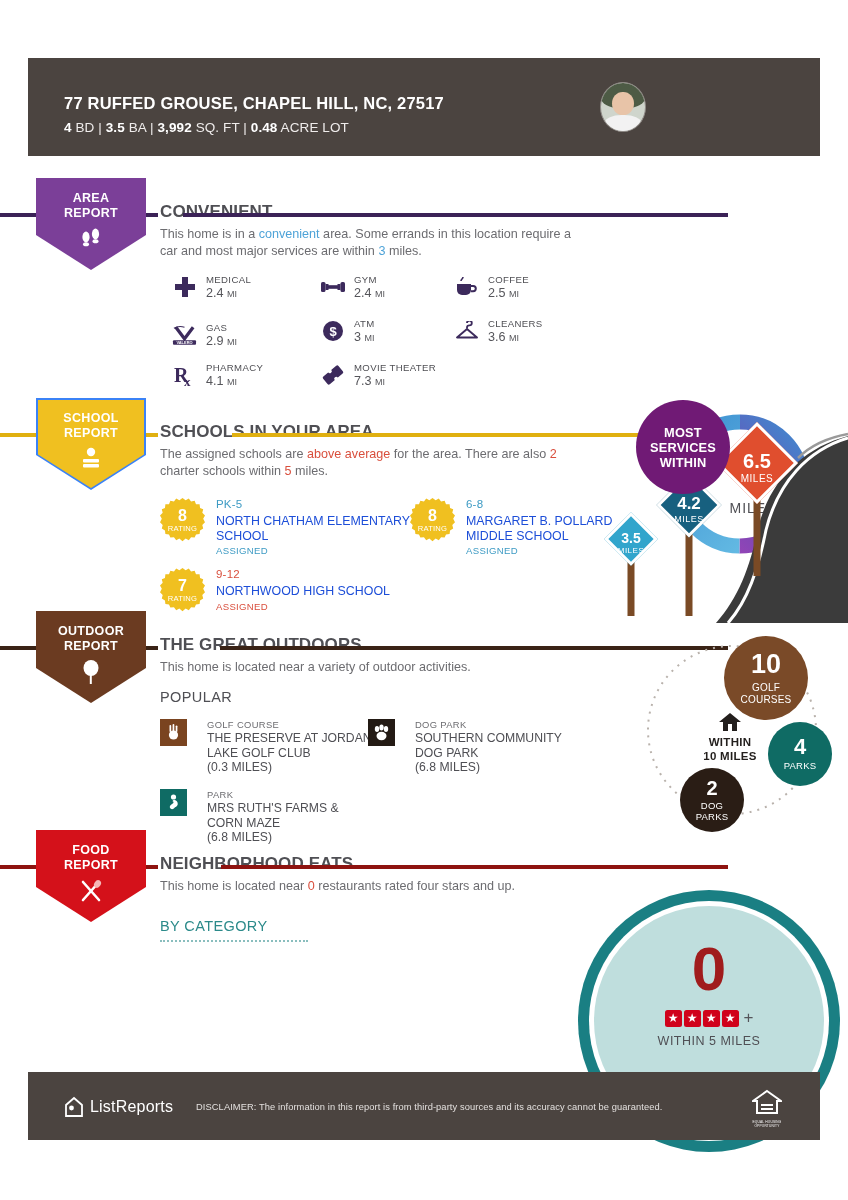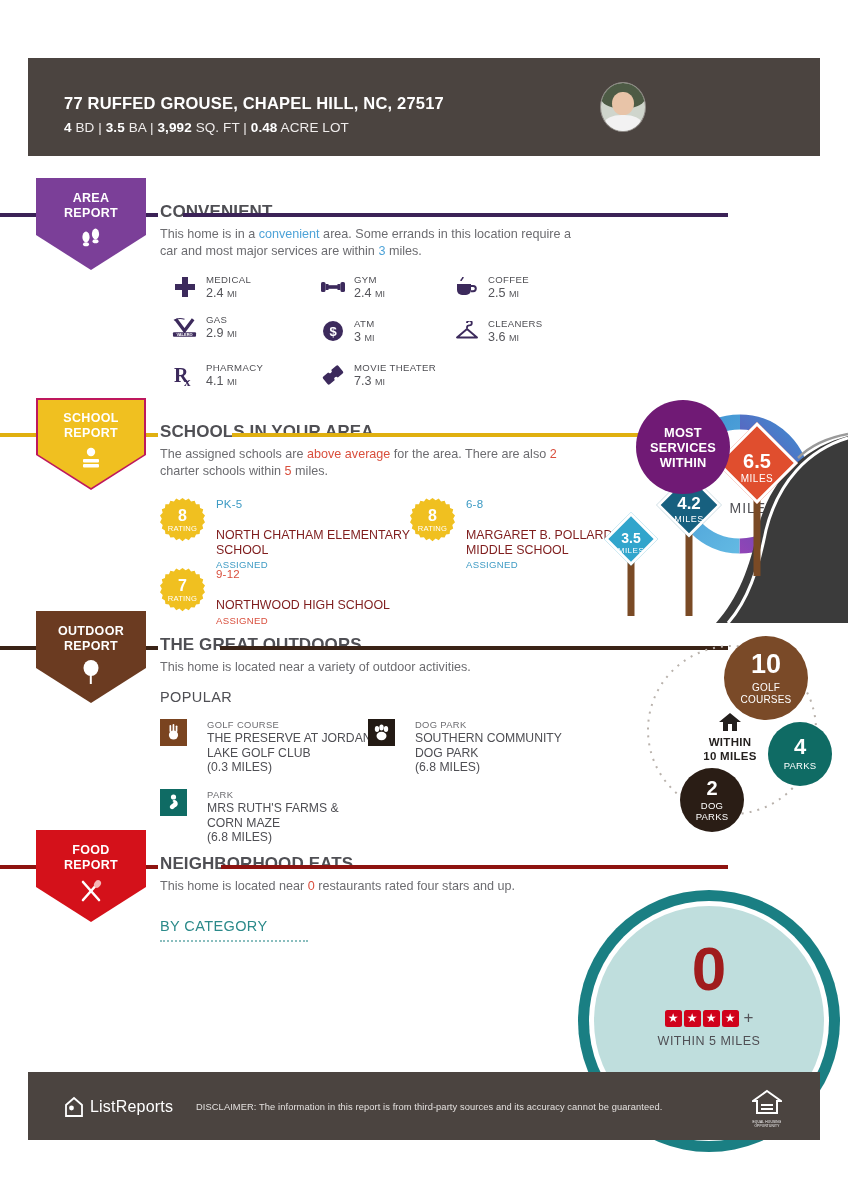--- a/index.html
+++ b/index.html
@@ -96,21 +96,21 @@
   
   .school { position: absolute; display: flex; gap: 11px; width: 250px; }
   .rate-badge { position: relative; width: 45px; height: 45px; flex: 0 0 45px; }
   .rate-badge .starburst { position:absolute; inset:0; background:#f0c020;
     clip-path: polygon(50% 0%,57% 5%,64% 1%,69% 8%,77% 6%,80% 14%,88% 14%,89% 22%,96% 25%,94% 33%,100% 39%,96% 46%,100% 54%,94% 60%,96% 68%,89% 72%,88% 80%,80% 81%,77% 88%,69% 87%,64% 94%,57% 90%,50% 96%,43% 90%,36% 94%,31% 87%,23% 88%,20% 81%,12% 80%,11% 72%,4% 68%,6% 60%,0% 54%,4% 46%,0% 39%,6% 33%,4% 25%,11% 22%,12% 14%,20% 14%,23% 6%,31% 8%,36% 1%,43% 5%); }
   .rate-badge .rnum { position:absolute; left:0; right:0; top:9px; text-align:center;
     font-size:16px; font-weight:bold; color:#fff; line-height:17px; }
   .rate-badge .rlbl { position:absolute; left:0; right:0; top:26px; text-align:center;
     font-size:7.6px; color:#fff; letter-spacing:.2px; }
   .school .grades { font-size: 11.5px; letter-spacing: .2px; }
-  .school .sname { font-size: 12.4px; color: #7f1d1d; line-height: 14.5px; margin-top:18px; }
+  .school .sname { font-size: 12.4px; color: #1d4ed8; line-height: 14.5px; margin-top:4px; }
   .school .assigned { font-size: 9.6px; letter-spacing: .3px; margin-top: 2px; }
 
   
   .road-wrap { position: absolute; left: 598px; top: 418px; width: 250px; height: 205px; overflow: hidden; }
   .sign { position: absolute; }
   .sign .post { position: absolute; left: 50%; transform: translateX(-50%);
     width: 7px; background: #7a4a25; }
   .sign .dia { position: absolute; left: 0; top: 0; transform: rotate(45deg);
     border: 3px solid #fff; }
   .sign .lbl { position: absolute; left: 0; top: 0; display: flex; flex-direction: column;
@@ -248,21 +248,21 @@
               <path d="M2 7h14v6a5 5 0 0 1-5 5H7a5 5 0 0 1-5-5z" fill="#3c2a5c"></path>
               <path d="M16 9h2.2a2.6 2.6 0 0 1 0 5.2H16" fill="none" stroke="#3c2a5c" stroke-width="2"></path>
               <path d="M6 4c0-2 2-2 2-4" stroke="#3c2a5c" stroke-width="1.6" fill="none"></path>
             </svg>
           </div>
           <div class="tx">
             <div class="nm">COFFEE</div>
             <div class="ds">2.5 <span>MI</span></div>
           </div>
         </div>
-        <div class="amen" style="left: 0px; top: 40px; align-items: center;">
+        <div class="amen" style="left: 0px; top: 48px; align-items: center;">
           <div class="ic">
             <svg width="26" height="22" viewBox="0 0 26 22">
               <path d="M4 3 L13 15 L22 3" fill="none" stroke="#3c2a5c" stroke-width="3.4"></path>
               <path d="M2 4 Q7 1 13 3" fill="none" stroke="#3c2a5c" stroke-width="1.2"></path>
               <rect x="1" y="16.5" width="24" height="4.6" rx="1" fill="#3c2a5c"></rect>
               <text x="13" y="20.3" font-size="4.1" fill="#fff" text-anchor="middle" font-family="Liberation Sans, sans-serif" font-weight="bold">VALERO</text>
             </svg>
           </div>
           <div class="tx">
             <div class="nm">GAS</div>
@@ -343,21 +343,21 @@
         <div>SERVICES</div>
         <div>WITHIN</div>
       </div>
       <div class="donut-num">3</div>
       <div class="donut-mi">MILES</div>
     </div>
   </div>
 
   <div class="section" style="top:398px;height:215px">
     <div class="rule-left" style="background:#e0b010"></div>
-    <div class="badge" style="background:#be185d">
+    <div class="badge" style="background:#3b82f6">
       <div class="inner" style="background:#fff"></div>
       <div class="inner2" style="background:#f0c020"></div>
       <div class="btxt">
         <span>SCHOOL</span><br>
         <span>REPORT</span>
       </div>
       <div class="bicon">
         <svg width="26" height="24" viewBox="0 0 26 24">
             <circle cx="13" cy="6" r="4.2" fill="#fff"></circle>
             <rect x="5" y="13" width="16" height="3.4" rx="1" fill="#fff"></rect>

